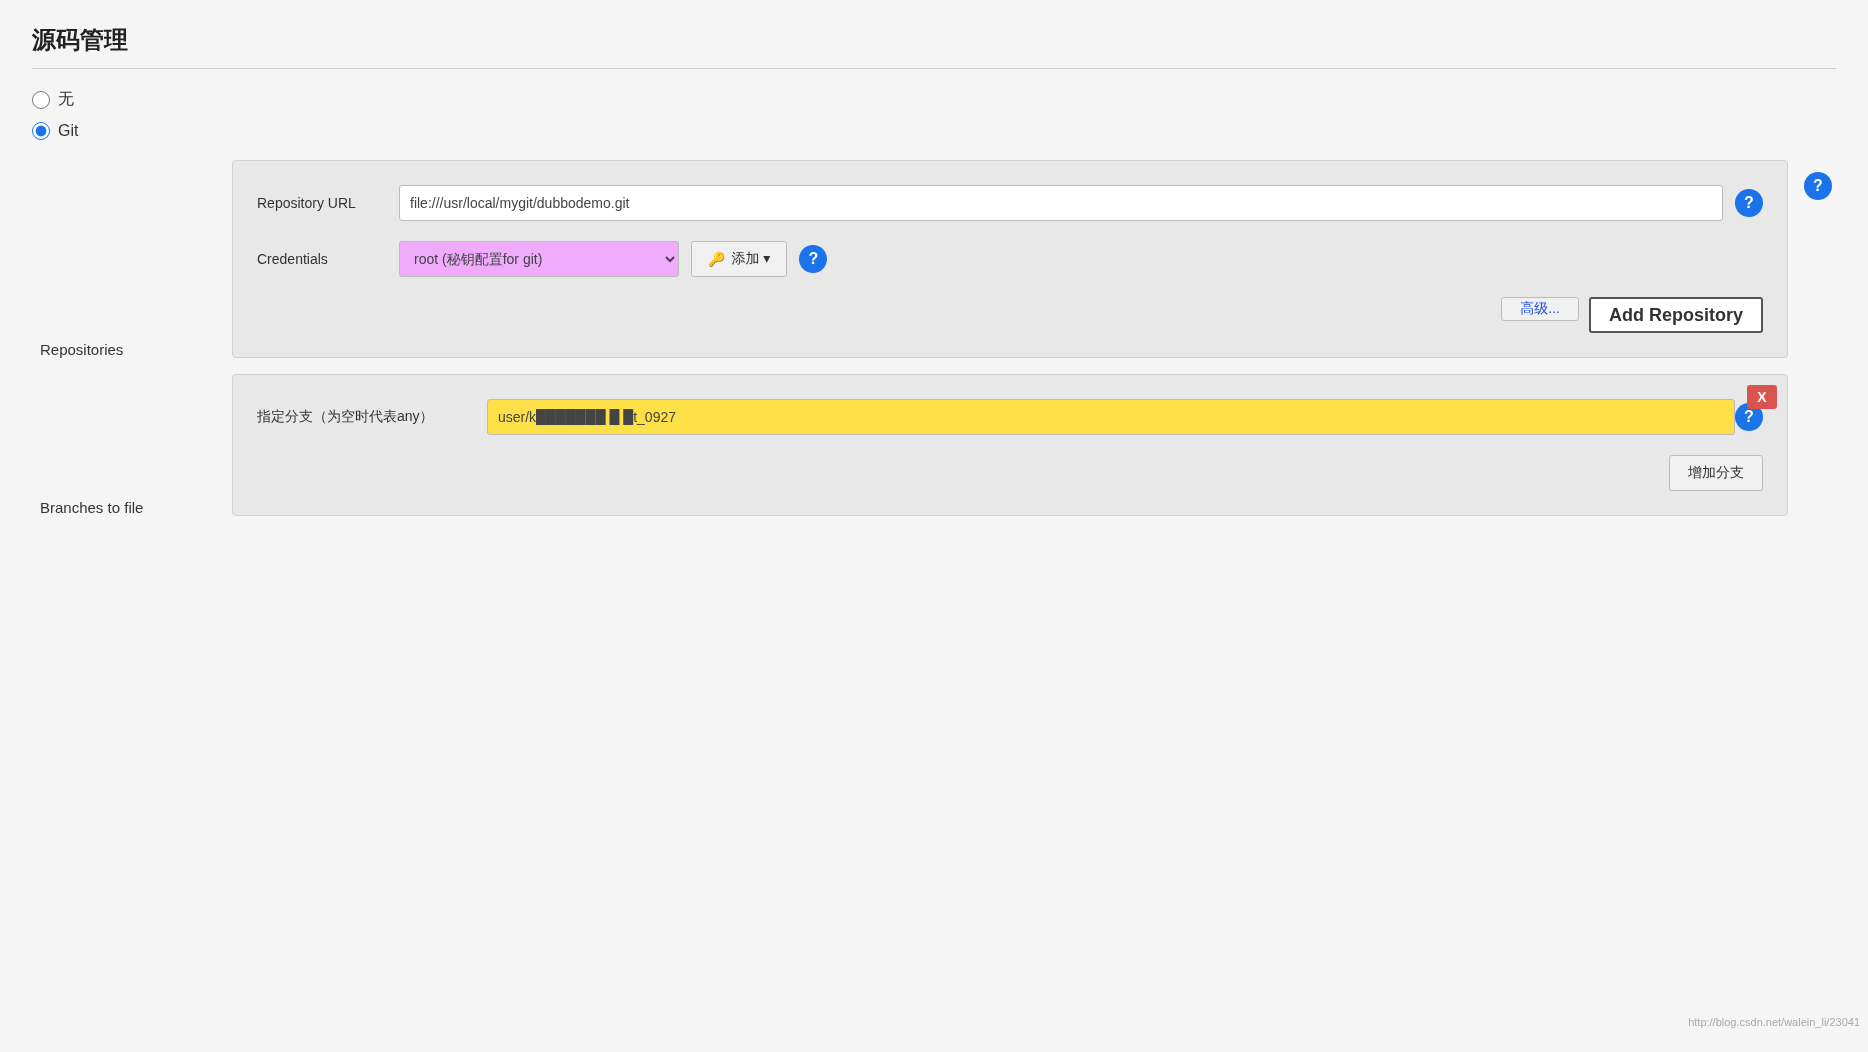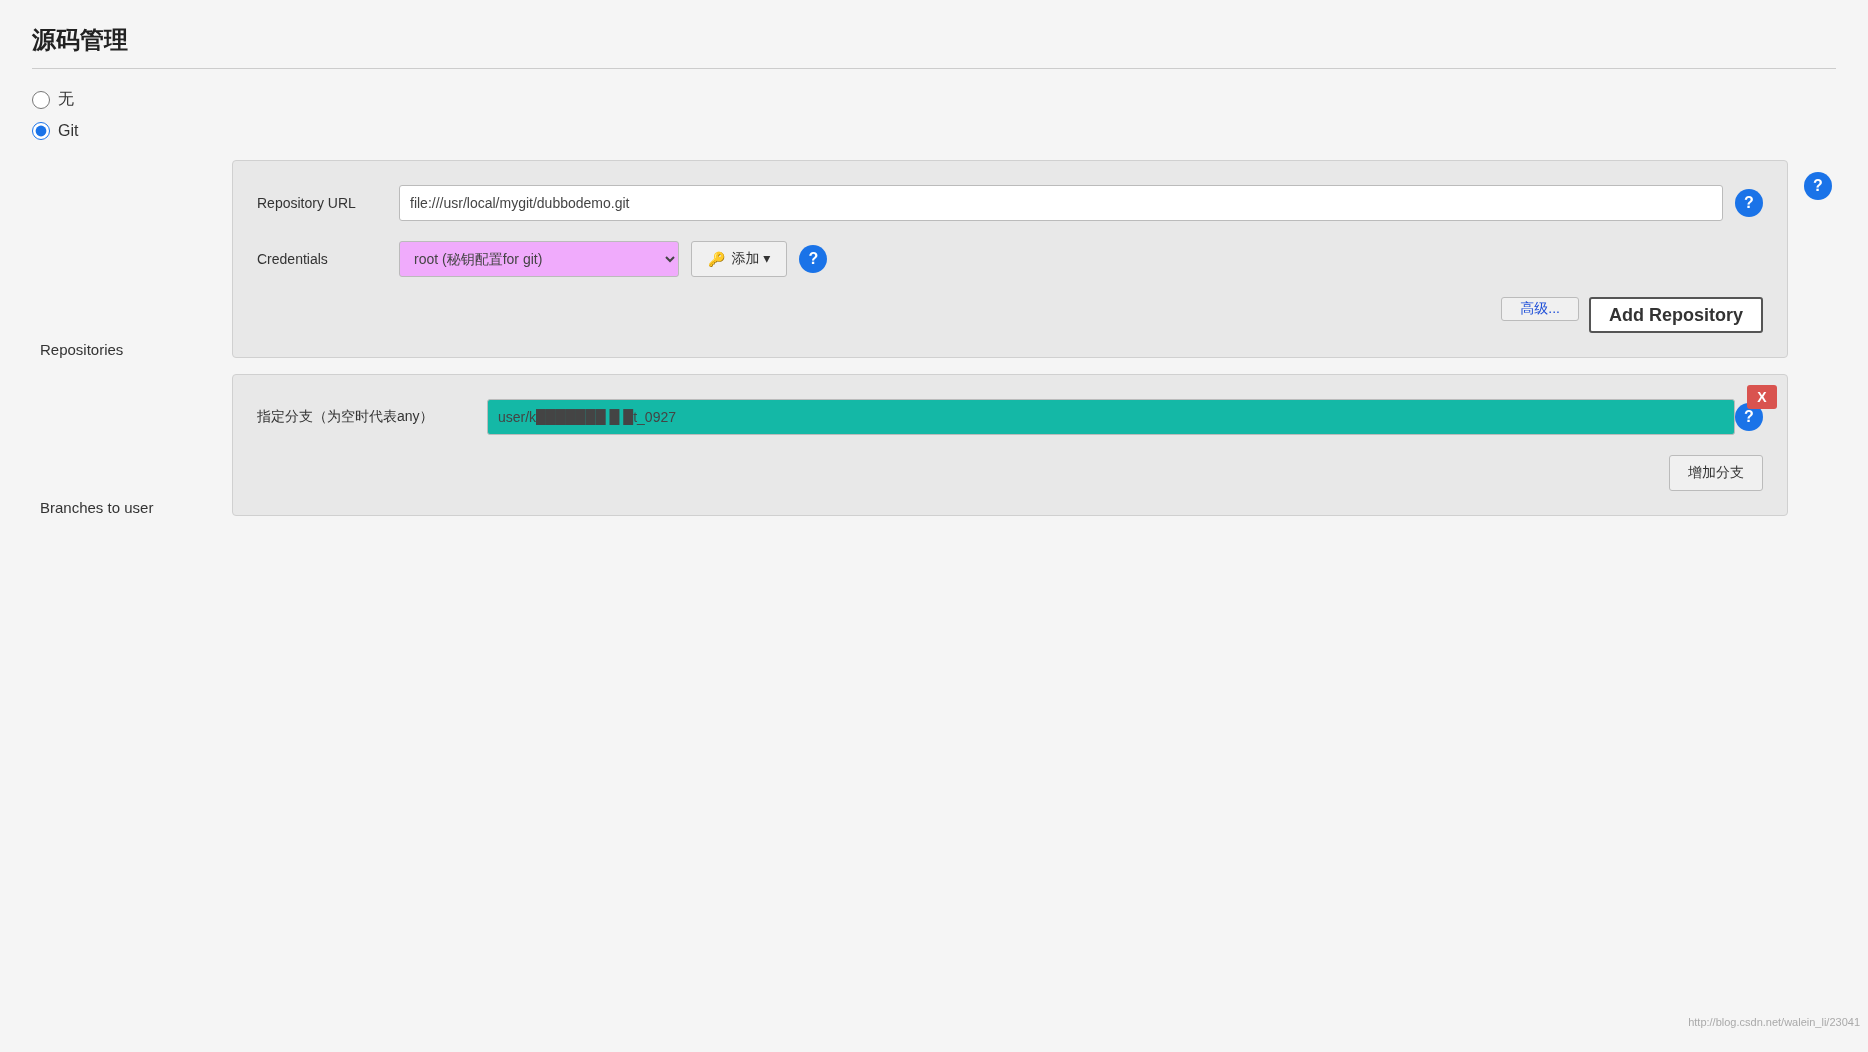--- a/index.html
+++ b/index.html
@@ -182,21 +182,21 @@
       min-width: 230px;
       font-size: 14px;
       color: #333;
     }
     .branch-input {
       flex: 1;
       height: 36px;
       padding: 4px 10px;
       border: 1px solid #bbb;
       border-radius: 3px;
-      background: #14b8a6;
+      background: #fde047;
       font-size: 14px;
       color: #444;
     }
     .x-btn {
       position: absolute;
       top: 10px;
       right: 10px;
       width: 30px;
       height: 24px;
       background: #d9534f;
@@ -273,21 +273,21 @@
         <button class="btn-advanced">高级...</button>
         <button class="btn-add-repo">Add Repository</button>
       </div>
     </div>
     <div class="help-icon-outer">
       <div class="help-circle">?</div>
     </div>
   </div>
 
   <div class="section-row">
-    <div class="section-label">Branches to user</div>
+    <div class="section-label">Branches to file</div>
     <div class="branches-panel">
 
       <button class="x-btn">X</button>
 
       <div class="branch-row">
         <label class="branch-label">指定分支（为空时代表any）</label>
         <input class="branch-input" type="text" value="user/k███████ █ █t_0927" style="">
         <div class="help-circle">?</div>
       </div>
 

